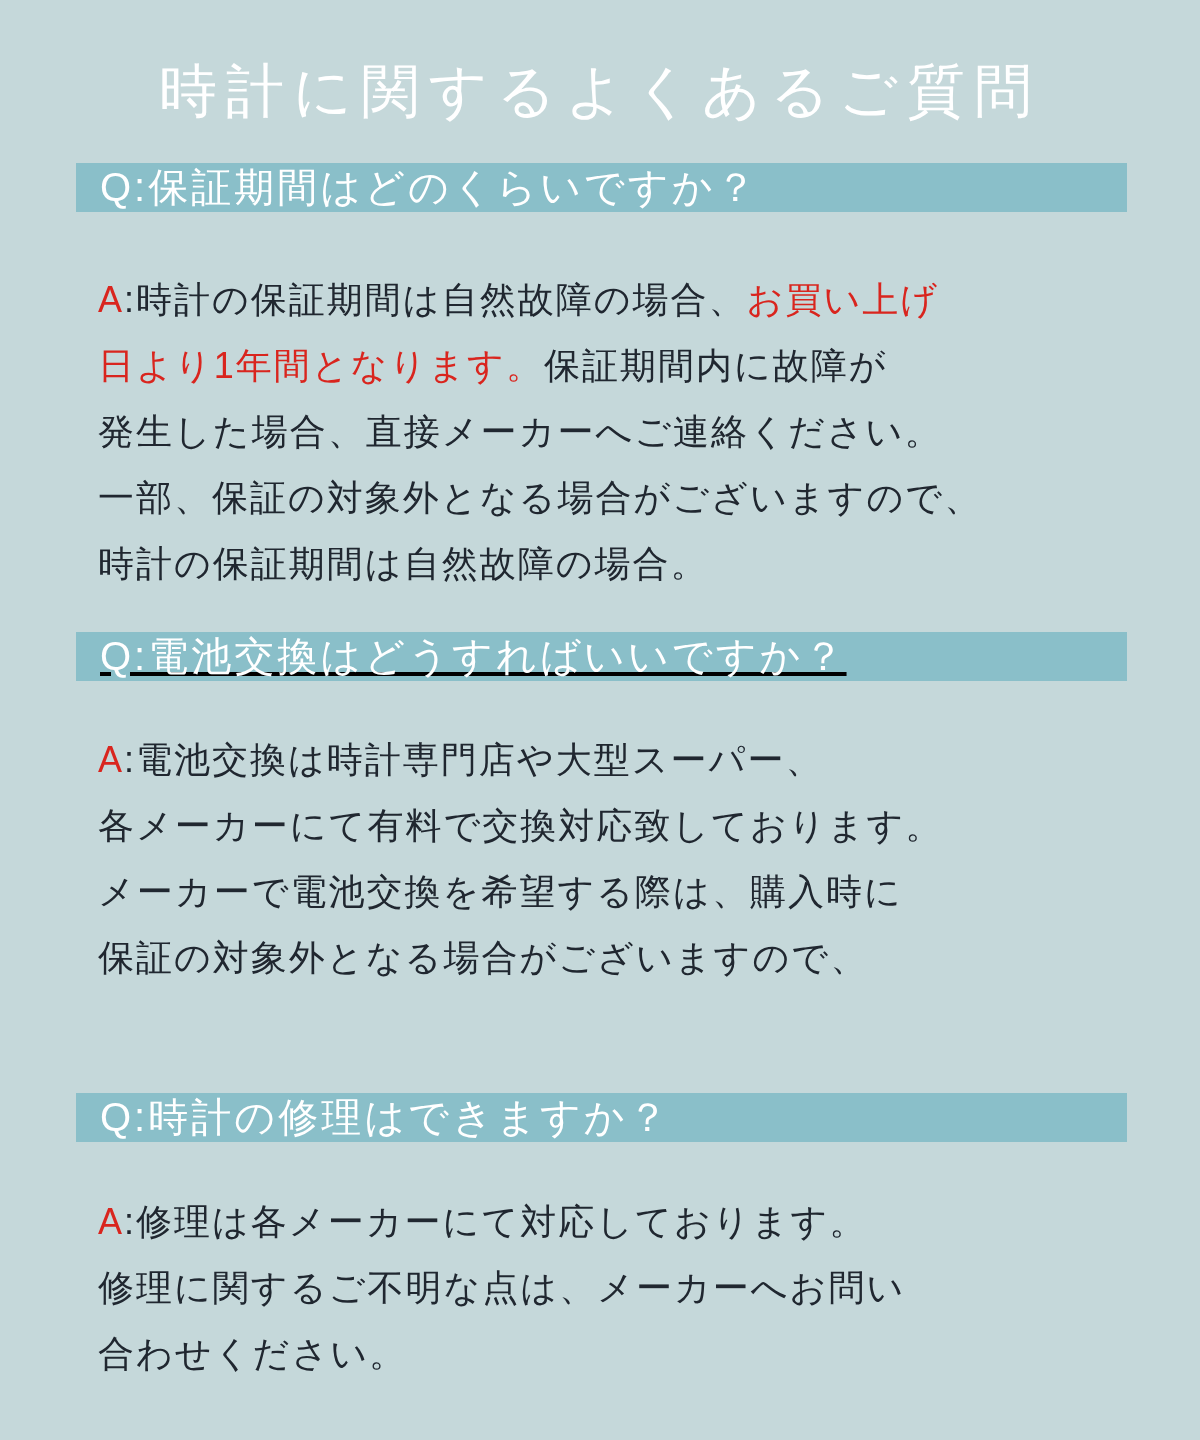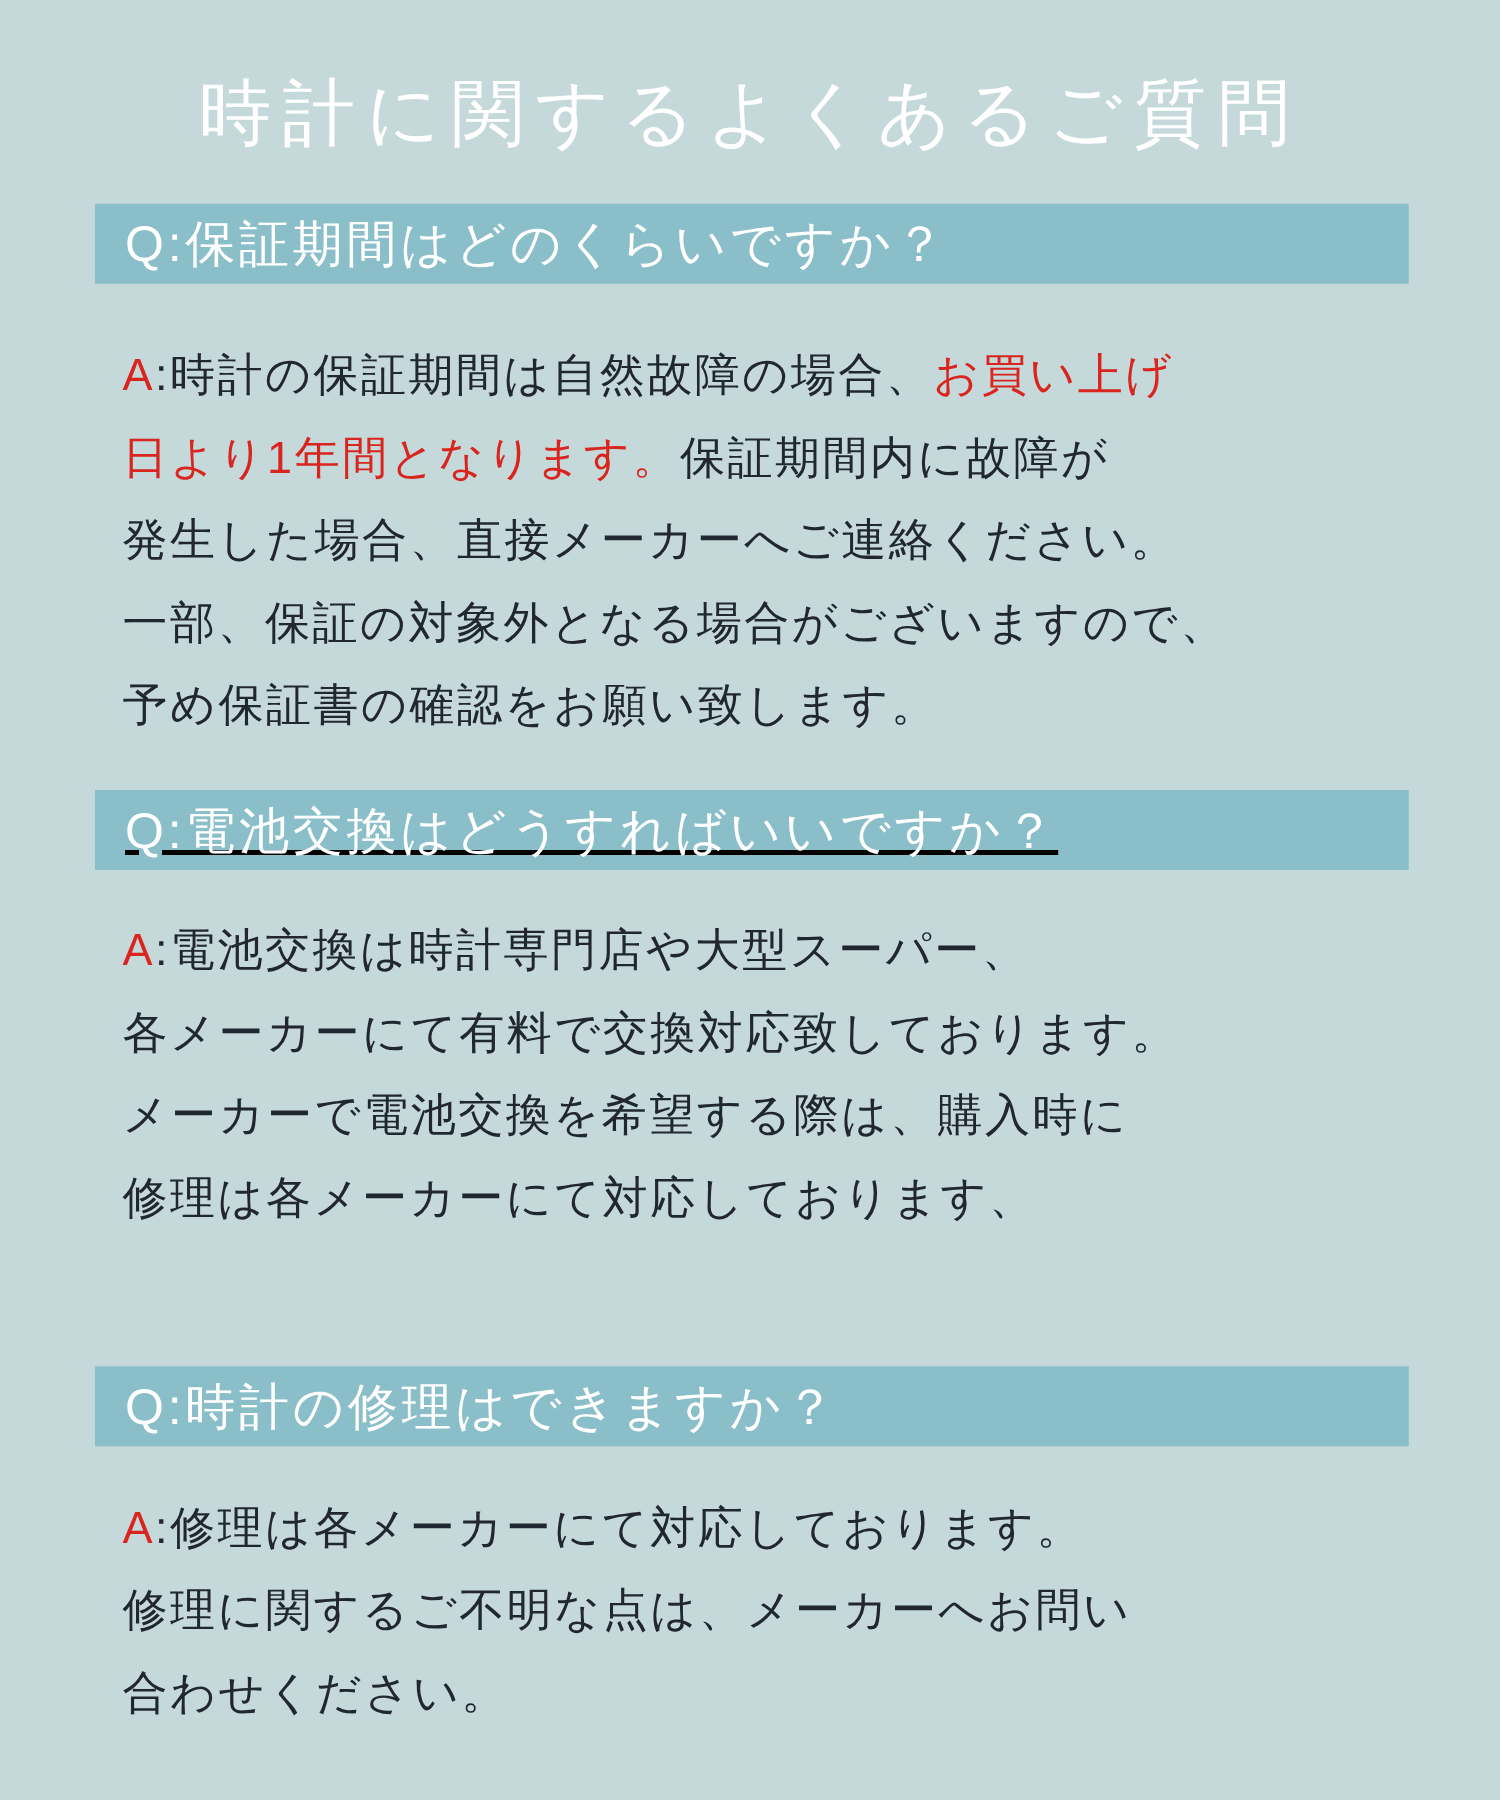--- a/index.html
+++ b/index.html
@@ -30,21 +30,21 @@
     font-weight: 400;
     line-height: 86px;
     letter-spacing: 9px;
     color: #ffffff;
     white-space: nowrap;
   }
   .qbar {
     position: absolute;
     left: 76px;
     width: 1051px;
-    height: 64px;
+    height: 49px;
     background: #8abfc9;
     display: flex;
     align-items: center;
     box-sizing: border-box;
     padding-left: 24px;
   }
   .qbar .qtext {
     color: #ffffff;
     font-size: 40px;
     font-weight: 400;
@@ -82,31 +82,31 @@
   <h1 class="title">時計に関するよくあるご質問</h1>
 
   <div class="qbar" id="qbar-0">
     <span class="qtext">Q:保証期間はどのくらいですか？</span>
   </div>
   <div class="answer" id="answer-0">
       <div class="line"><span class="seg-red">A</span><span class="seg-dark">:時計の保証期間は自然故障の場合、</span><span class="seg-red">お買い上げ</span></div>
       <div class="line"><span class="seg-red">日より1年間となります。</span><span class="seg-dark">保証期間内に故障が</span></div>
       <div class="line"><span class="seg-dark">発生した場合、直接メーカーへご連絡ください。</span></div>
       <div class="line"><span class="seg-dark">一部、保証の対象外となる場合がございますので、</span></div>
-      <div class="line"><span class="seg-dark">予め保証書の確認をお願い致します。</span></div>
+      <div class="line"><span class="seg-dark">時計の保証期間は自然故障の場合。</span></div>
     </div>
 
   <div class="qbar" id="qbar-1">
     <span class="qtext">Q:電池交換はどうすればいいですか？</span>
   </div>
   <div class="answer" id="answer-1">
       <div class="line"><span class="seg-red">A</span><span class="seg-dark">:電池交換は時計専門店や大型スーパー、</span></div>
       <div class="line"><span class="seg-dark">各メーカーにて有料で交換対応致しております。</span></div>
       <div class="line"><span class="seg-dark">メーカーで電池交換を希望する際は、購入時に</span></div>
-      <div class="line"><span class="seg-dark">修理は各メーカーにて対応しております、</span></div>
+      <div class="line"><span class="seg-dark">保証の対象外となる場合がございますので、</span></div>
     </div>
 
   <div class="qbar" id="qbar-2">
     <span class="qtext">Q:時計の修理はできますか？</span>
   </div>
   <div class="answer" id="answer-2">
       <div class="line"><span class="seg-red">A</span><span class="seg-dark">:修理は各メーカーにて対応しております。</span></div>
       <div class="line"><span class="seg-dark">修理に関するご不明な点は、メーカーへお問い</span></div>
       <div class="line"><span class="seg-dark">合わせください。</span></div>
     </div>

